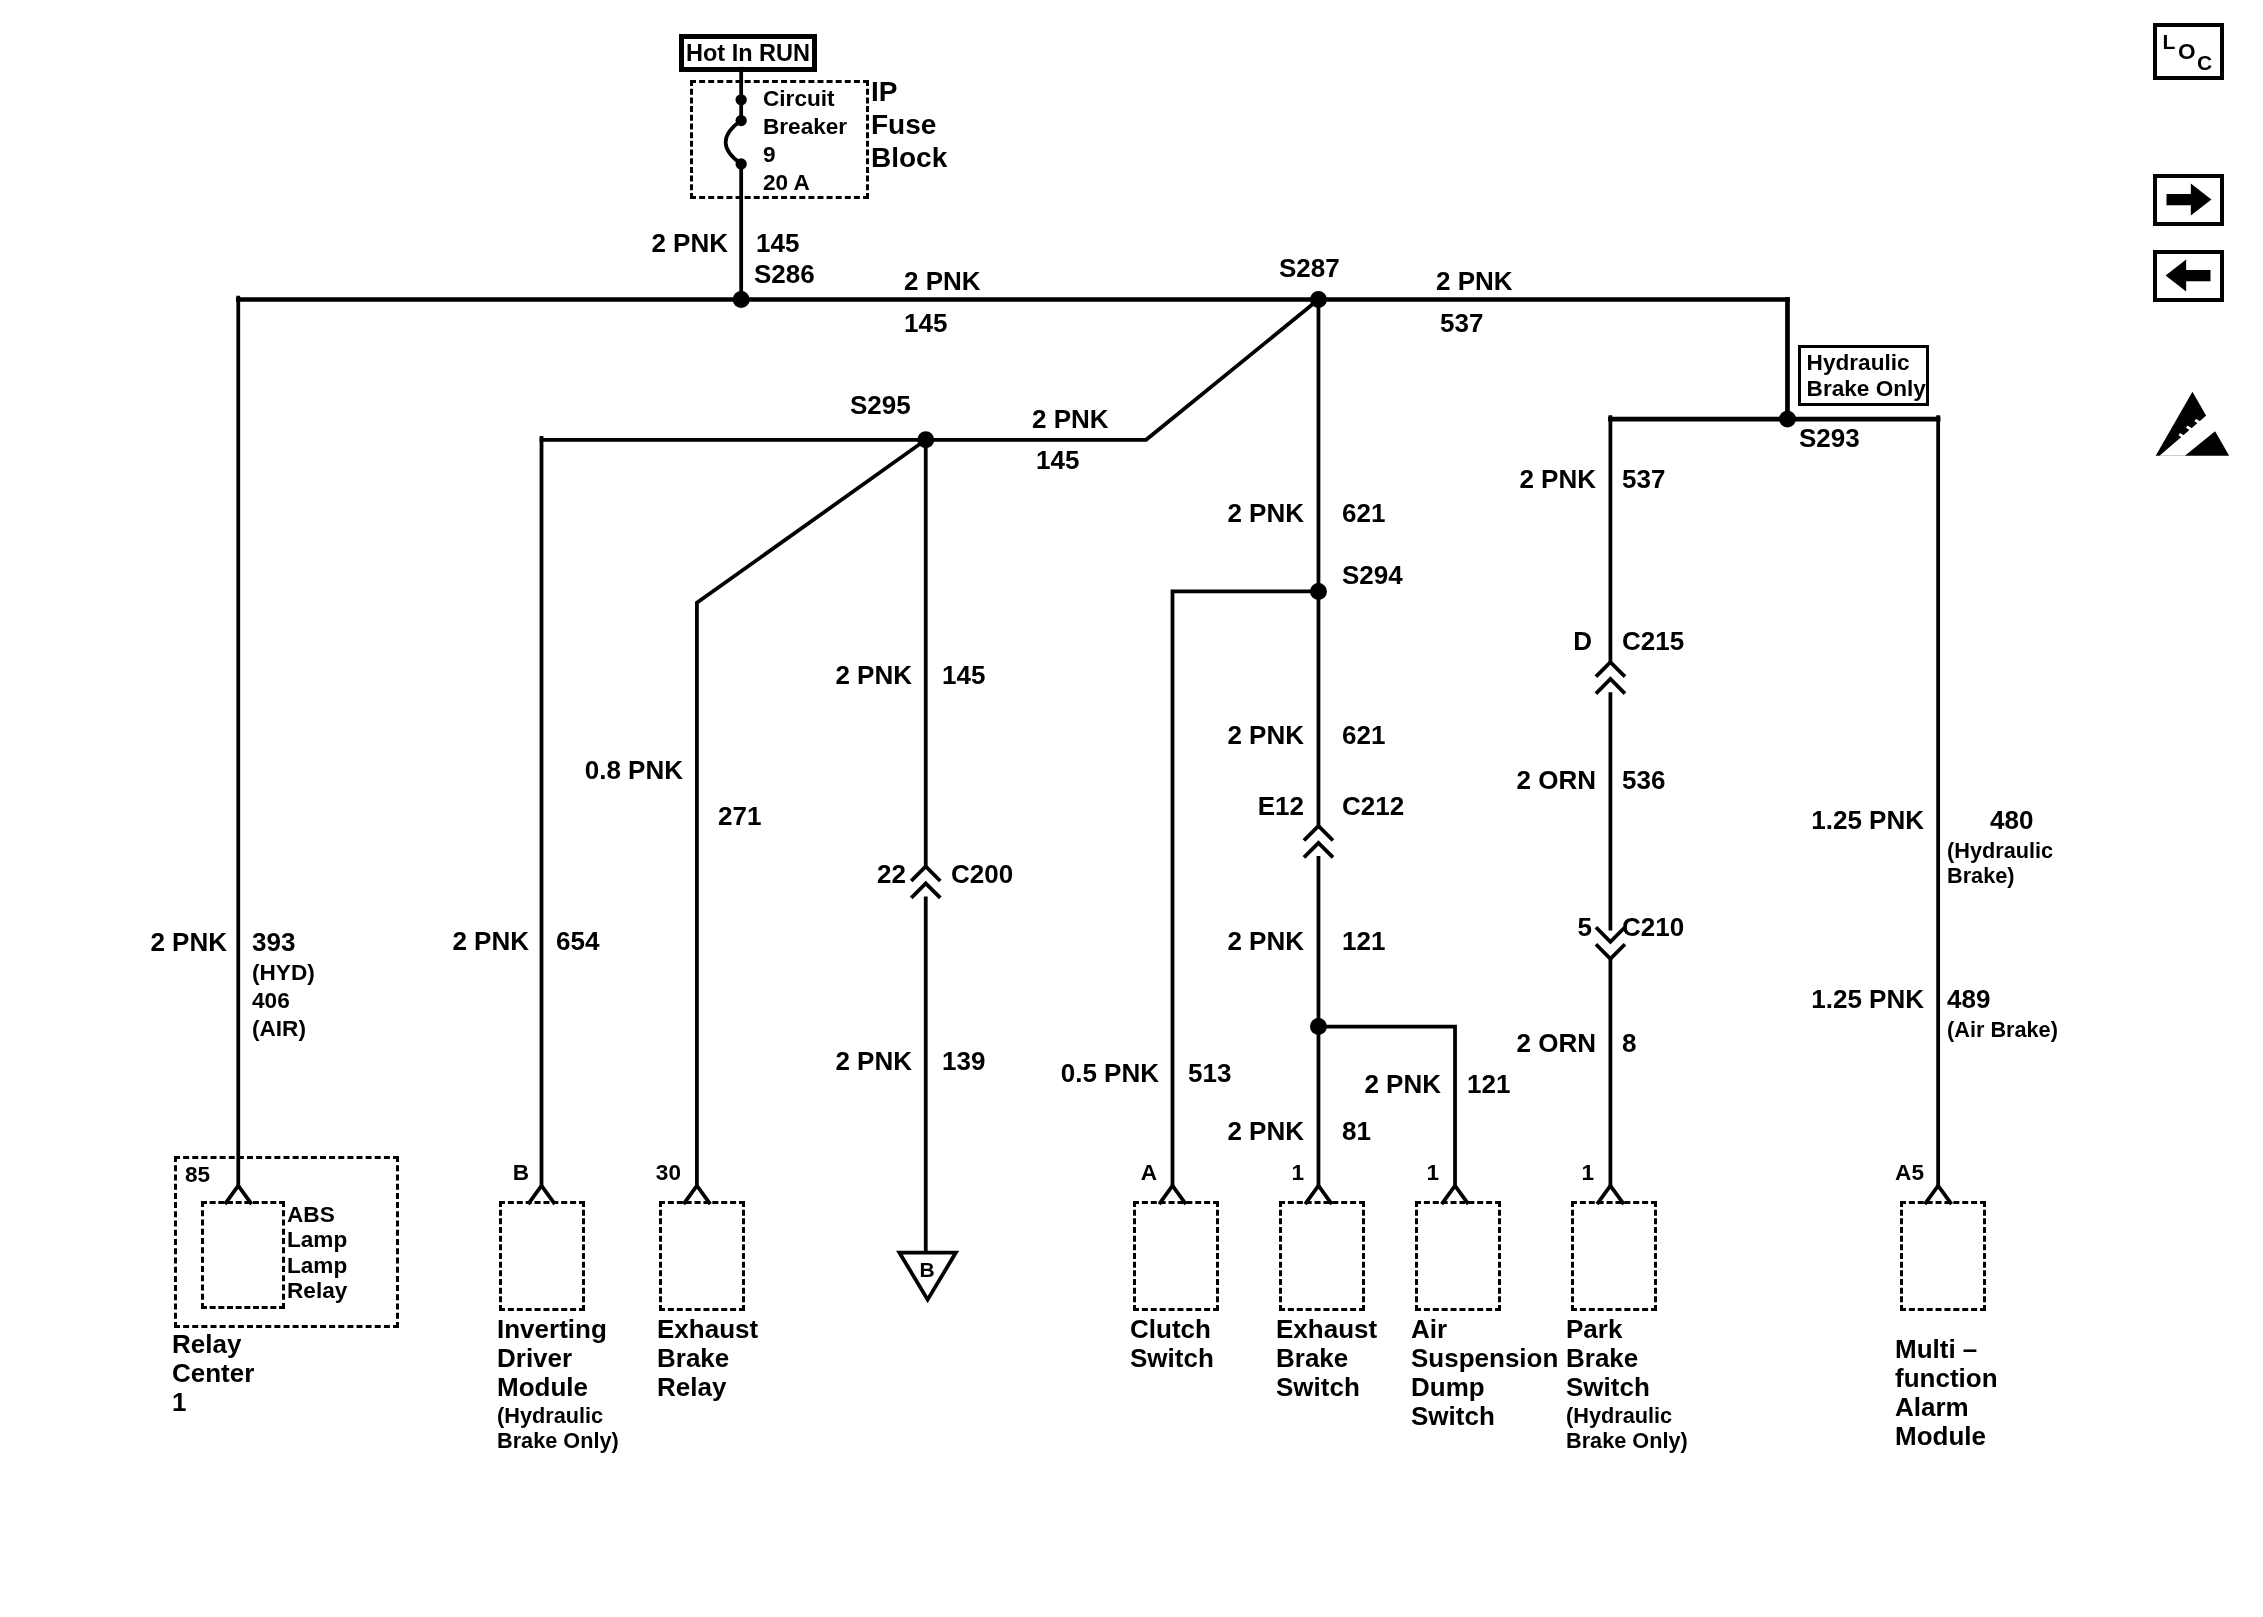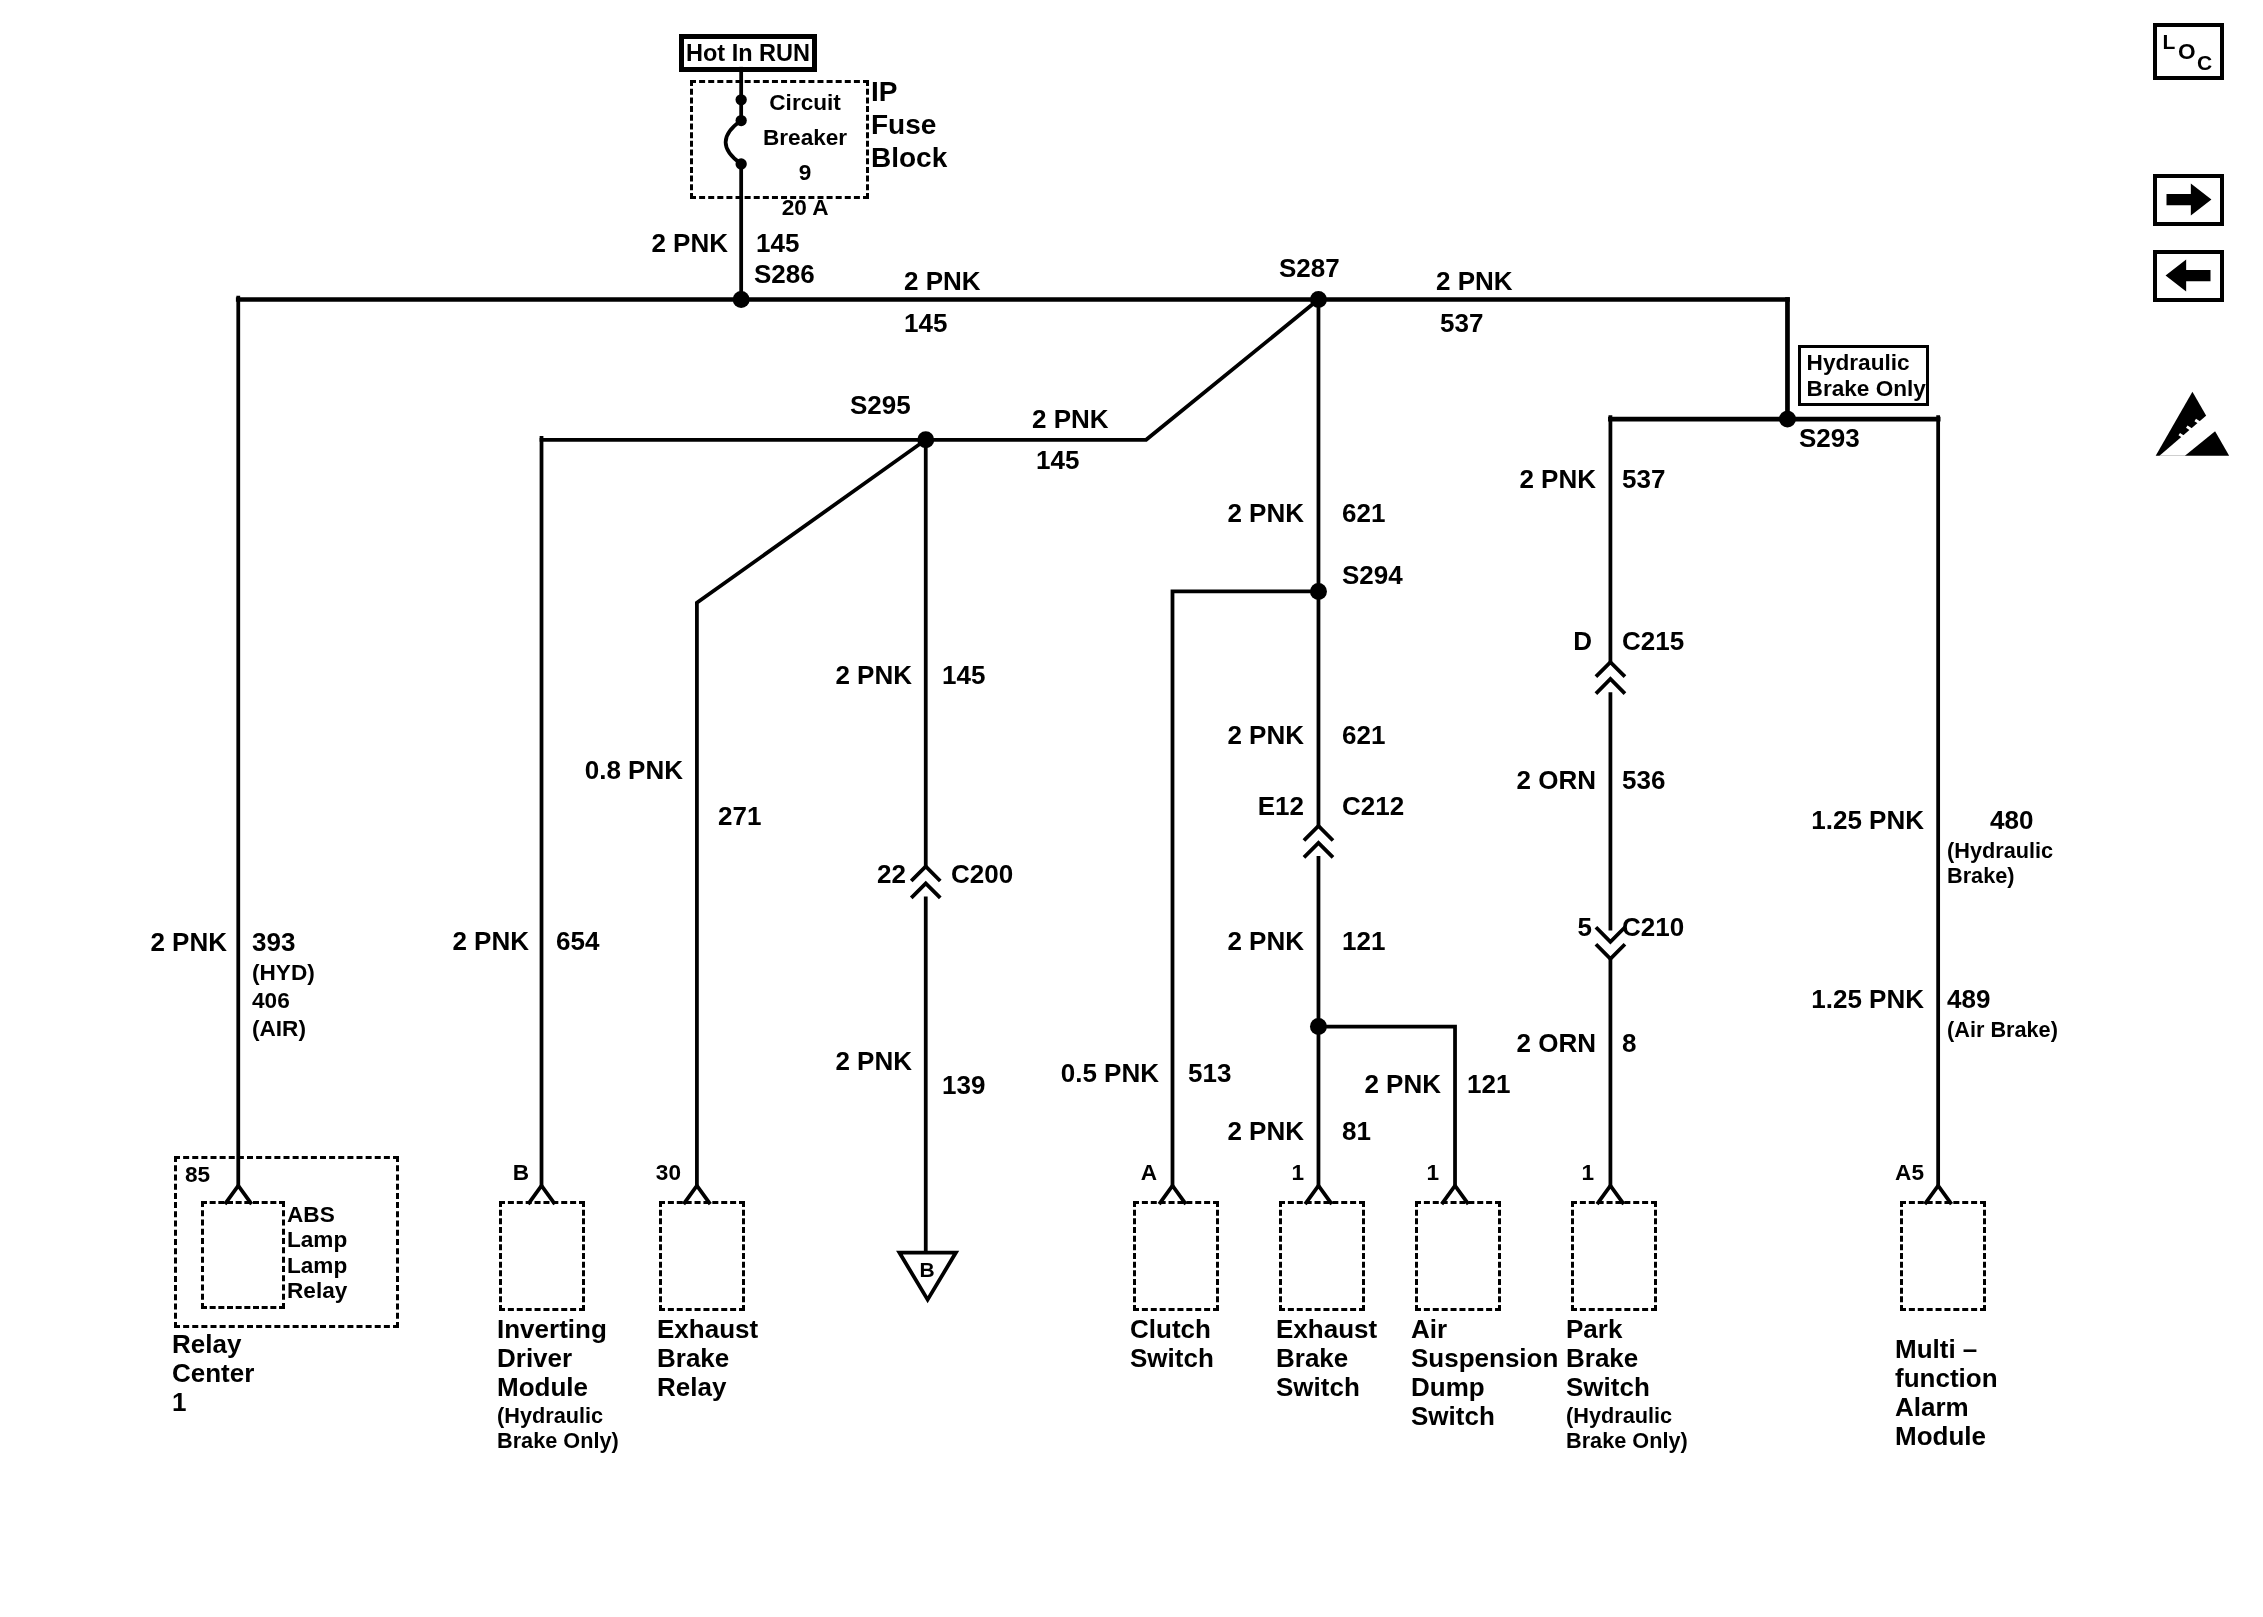--- a/index.html
+++ b/index.html
@@ -112,21 +112,21 @@
   <div class="btn" style="left:2153px;top:250px;width:63px;height:44px;">
     <svg width="63" height="44" viewBox="0 0 67 47">
         <polygon points="57,17 31,17 31,6 9,23 31,40 31,29 57,29" fill="#000"></polygon>
       </svg>
   </div>
 
   <div class="sbox" style="left:679px;top:34px;width:128px;height:28px;border-width:5.6px;text-align:center;">
     <span class="lbl" style="position:static;font-size:23.5px;line-height:28px;">Hot In RUN</span>
   </div>
   <div class="dbox" style="left:690px;top:80px;width:173px;height:113px;"></div>
-  <div class="lbl s24" style="left:763px;top:85px;line-height:35px;text-align:center;">Circuit
+  <div class="lbl s24" style="left:763px;top:85px;line-height:28px;">Circuit
 Breaker
 9
 20 A</div>
   <div class="lbl s30" style="left:871px;top:75px;">IP
 Fuse
 Block</div>
 
   <div class="lbl ra" style="left:577px;top:229px;">2 PNK</div>
   <div class="lbl" style="left:756px;top:229px;">145</div>
   <div class="lbl" style="left:754px;top:260px;">S286</div>
@@ -160,21 +160,21 @@
   <div class="lbl ra" style="left:532px;top:756px;">0.8 PNK</div>
   <div class="lbl" style="left:718px;top:756px;margin-top:46px;">271</div>
 
   <div class="lbl ra" style="left:761px;top:661px;">2 PNK</div>
   <div class="lbl" style="left:942px;top:661px;">145</div>
 
   <div class="lbl ra" style="left:755px;top:860px;">22</div>
   <div class="lbl" style="left:951px;top:860px;">C200</div>
 
   <div class="lbl ra" style="left:761px;top:1047px;">2 PNK</div>
-  <div class="lbl" style="left:942px;top:1071px;text-align:center;">139</div>
+  <div class="lbl" style="left:942px;top:1047px;text-align:center;">139</div>
 
   <div class="lbl ra" style="left:1153px;top:499px;">2 PNK</div>
   <div class="lbl" style="left:1342px;top:499px;">621</div>
   <div class="lbl" style="left:1342px;top:561px;">S294</div>
 
   <div class="lbl ra" style="left:1153px;top:721px;">2 PNK</div>
   <div class="lbl" style="left:1342px;top:721px;">621</div>
 
   <div class="lbl ra" style="left:1153px;top:792px;">E12</div>
   <div class="lbl" style="left:1342px;top:792px;">C212</div>

